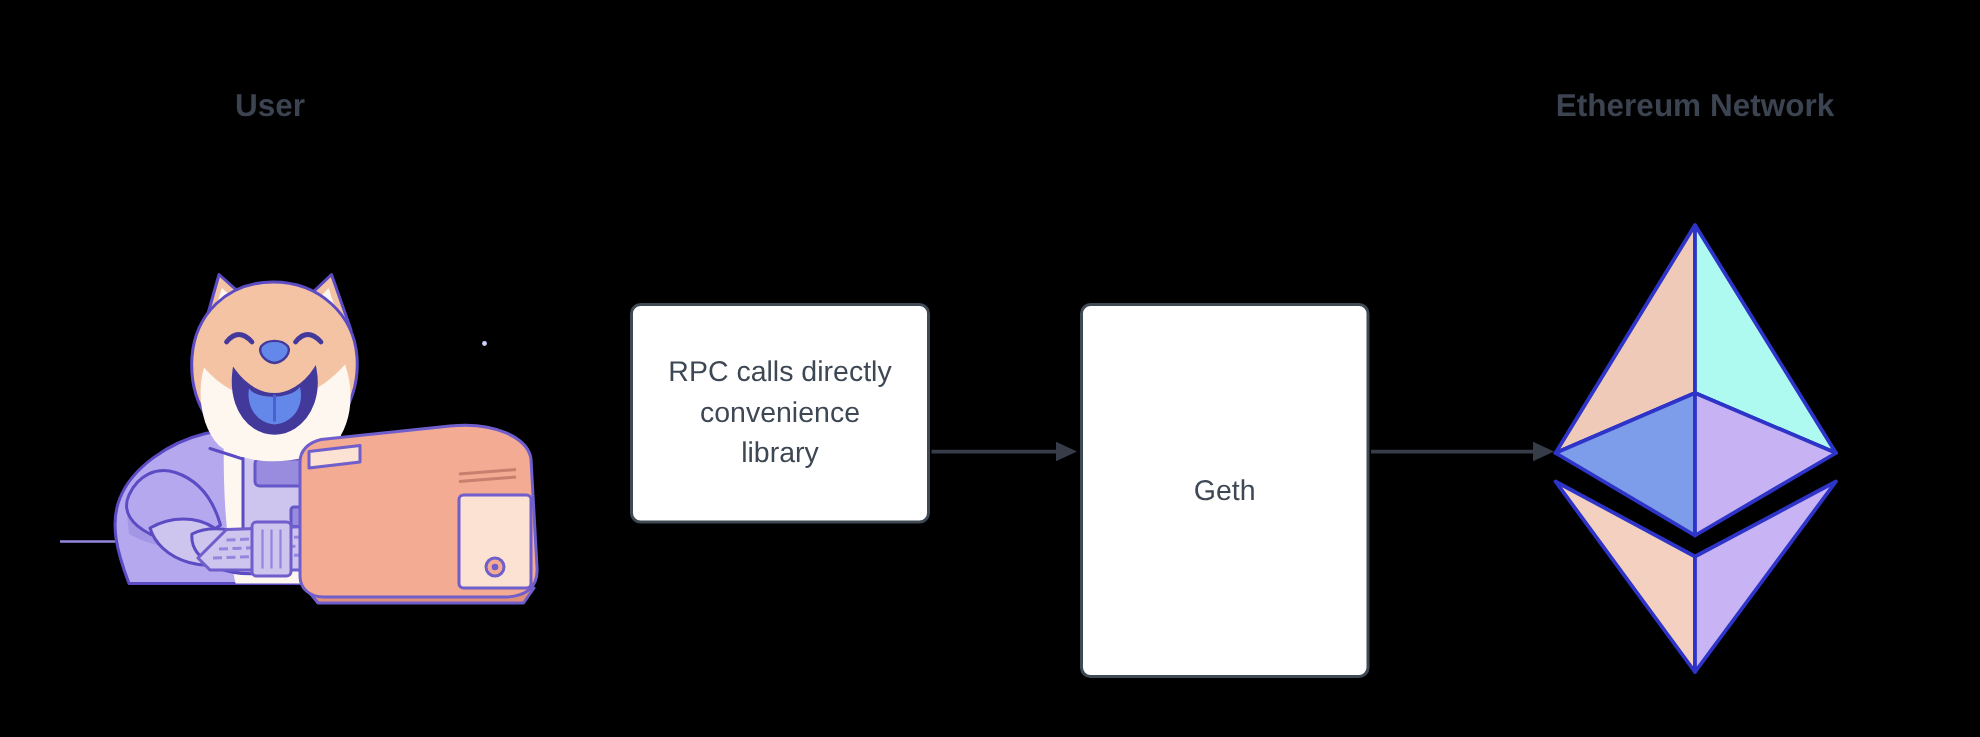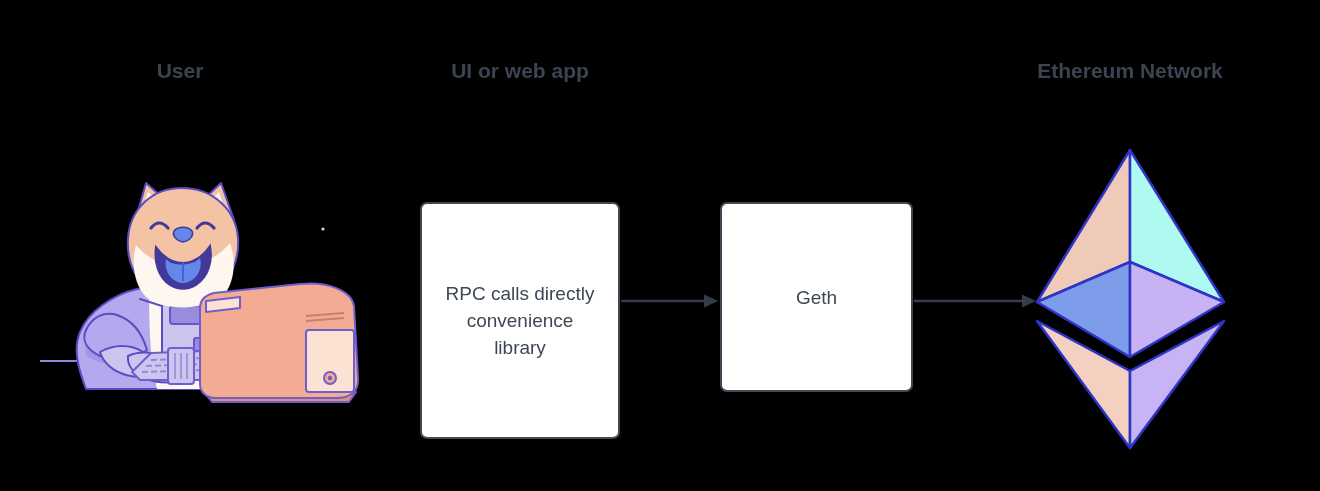--- a/index.html
+++ b/index.html
@@ -42,40 +42,39 @@
   .node-box{
     position:absolute;box-sizing:border-box;
     background:var(--box-background);
     border:2px solid var(--box-border);
     border-radius:7px;
     display:flex;flex-direction:column;align-items:center;justify-content:center;
     text-align:center;color:var(--box-text);
     font-size:19px;line-height:27px;
   }
   .node-box span{display:block;}
-  #box-ui{left:420px;top:202px;width:200px;height:237px;}
-  #box-node{left:720px;top:202px;width:193px;height:190px;}
+  #box-ui{left:420px;top:202px;width:200px;height:147px;}
+  #box-node{left:720px;top:202px;width:193px;height:250px;}
   svg.overlay{position:absolute;left:0;top:0;pointer-events:none;}
   
   .arrow-line{stroke:var(--arrow);stroke-width:2.5;}
   .arrow-head{fill:var(--arrow);}
   .eth{stroke:var(--eth-outline);stroke-width:2.5;stroke-linejoin:round;}
   .eth-tl{fill:var(--eth-top-left);}  .eth-tr{fill:var(--eth-top-right);}
   .eth-ml{fill:var(--eth-mid-left);}  .eth-mr{fill:var(--eth-mid-right);}
   .eth-bl{fill:var(--eth-bottom-left);} .eth-br{fill:var(--eth-bottom-right);}
   .o{stroke:var(--ink-purple);stroke-width:2;stroke-linejoin:round;stroke-linecap:round;}
   .po{stroke:var(--pc-outline);stroke-width:2;stroke-linejoin:round;stroke-linecap:round;}
 </style>
 </head>
 <body>
 
 <div class="stage">
 
   <div class="col-title" style="left:180px">User</div>
-  <div class="col-title" style="left:520px">UI or web app</div>
   <div class="col-title" style="left:1130px">Ethereum Network</div>
 
   <svg class="overlay" width="1320" height="491" viewBox="0 0 1320 491">
 
     <g>
 
       <line x1="40" y1="361" x2="113" y2="361" stroke="var(--suit-dark)" stroke-width="1.8"></line>
 
       <path d="M252,312 C263,336 259,352 246,362 L228,370 C238,346 241,324 252,312 Z" fill="var(--suit-dark)" class="o"></path>
 

